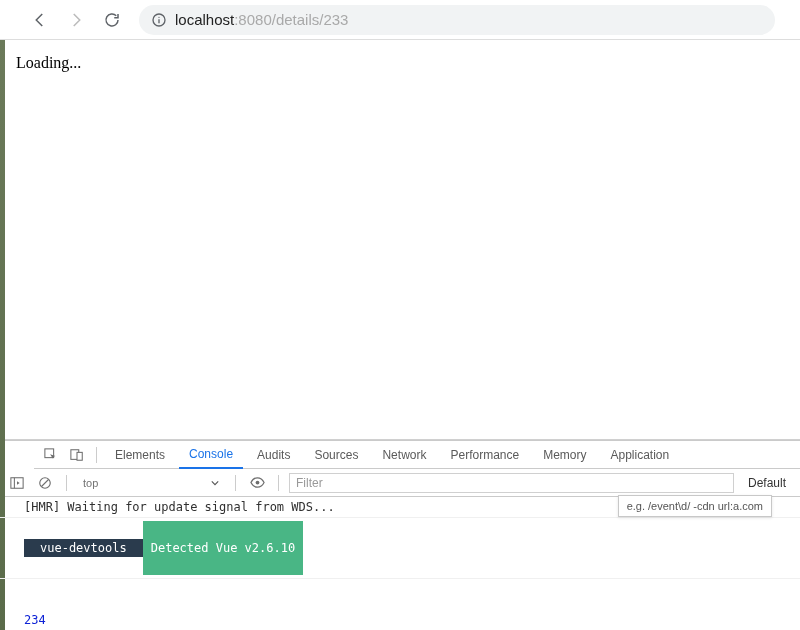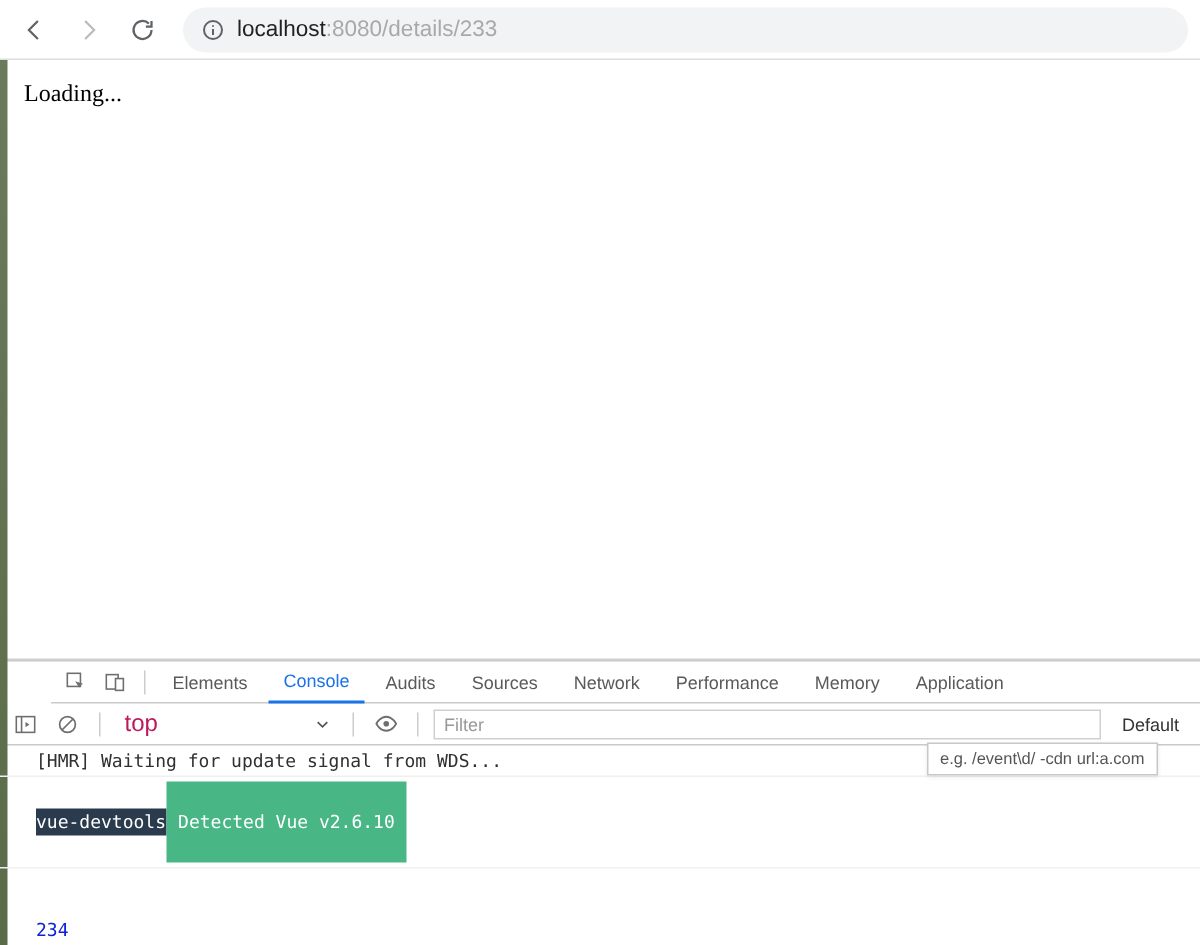--- a/index.html
+++ b/index.html
@@ -1,40 +1,40 @@
 <!DOCTYPE html>
 <html><head>
 <meta charset="utf-8">
 <style>
 * { margin: 0; padding: 0; box-sizing: border-box; }
 body { font-family: -apple-system, BlinkMacSystemFont, "Segoe UI", Arial, sans-serif; background: #fff; width: 800px; height: 630px; overflow: hidden; }
-.browser-toolbar { display: flex; align-items: center; height: 40px; padding: 0 8px; background: #fff; border-bottom: 1px solid #ddd; gap: 6px; }
+.browser-toolbar { display: flex; align-items: center; height: 40px; padding: 0 25px; background: #fff; border-bottom: 1px solid #ddd; gap: 6px; }
 .nav-btn { width: 30px; height: 30px; display: flex; align-items: center; justify-content: center; background: none; border: none; color: #5f6368; cursor: pointer; border-radius: 50%; }
 .nav-btn.disabled { color: #bbb; }
 .address-bar { flex: 1; display: flex; align-items: center; height: 30px; background: #f1f3f4; border-radius: 15px; padding: 0 12px; gap: 8px; margin-left: 6px; }
 .info-icon { width: 16px; height: 16px; color: #5f6368; }
 .url-text { font-size: 15px; color: #a9a9a9; font-family: Arial, sans-serif; }
 .url-host { color: #222; }
 .page-content { padding: 14px 16px; height: 400px; border-bottom: 1px solid #d0d0d0; background: #fff; }
 .loading-text { font-size: 16px; color: #000; font-family: "Times New Roman", serif; }
 .devtools { background: #fff; border-top: 1px solid #cacaca; font-size: 12px; color: #333; }
 .dt-tabs { display: flex; align-items: center; height: 28px; border-bottom: 1px solid #cacaca; padding: 0 6px; gap: 4px; margin-left: 34px; }
 .dt-icon-btn { width: 22px; height: 22px; display: flex; align-items: center; justify-content: center; background: none; border: none; color: #6e6e6e; cursor: pointer; }
 .dt-divider { width: 1px; height: 16px; background: #ccc; margin: 0 4px; }
 .dt-tab { padding: 0 10px; height: 28px; display: flex; align-items: center; color: #5a5a5a; cursor: pointer; font-size: 12px; }
 .dt-tab.active { color: #1a73e8; border-bottom: 2px solid #1a73e8; }
 .dt-toolbar { display: flex; align-items: center; height: 28px; border-bottom: 1px solid #cacaca; padding: 0 6px; gap: 6px; }
-.dt-select { display: flex; align-items: center; gap: 22px; padding: 0 6px; height: 20px; color: #be185d; font-size: 16px; cursor: pointer; min-width: 148px; justify-content: space-between; }
+.dt-select { display: flex; align-items: center; gap: 22px; padding: 0 6px; height: 20px; color: #737373; font-size: 11px; cursor: pointer; min-width: 148px; justify-content: space-between; }
 .dt-filter { flex: 1; height: 20px; border: 1px solid #d0d0d0; background: #fff; font-size: 12px; padding: 0 6px; outline: none; color: #333; }
 .dt-filter::placeholder { color: #999; }
 .dt-level { padding: 0 8px; color: #333; font-size: 12px; }
 .console-body { padding: 0; font-family: Menlo, Consolas, monospace; font-size: 12px; position: relative; }
 .console-line { padding: 3px 24px; color: #303030; border-bottom: 1px solid #f0f0f0; }
 .console-badge-line { padding: 3px 24px; display: flex; gap: 0; align-items: center; border-bottom: 1px solid #f0f0f0; }
-.badge-dark { background: #2a3b4d; color: #fff; padding: 2px 0; font-family: Menlo, Consolas, monospace; font-size: 12px; }
+.badge-dark { background: #2a3b4d; color: #fff; padding: 2px 16px; font-family: Menlo, Consolas, monospace; font-size: 12px; }
 .badge-green { background: #49b685; color: #fff; padding: 20px 8px; font-family: Menlo, Consolas, monospace; font-size: 12px; }
 .console-num { padding: 3px 24px; color: #0d22d6; border-bottom: 1px solid #f0f0f0; margin-top: 31px; }
 .console-prompt { padding: 3px 8px; color: #367cf1; font-size: 13px; }
 .tooltip { position: absolute; right: 28px; top: -2px; background: #fff; border: 1px solid #c8c8c8; padding: 4px 8px; font-size: 11px; color: #555; box-shadow: 0 1px 3px rgba(0,0,0,0.1); font-family: -apple-system, sans-serif; }
 svg { display: block; }
 .sidebar-edge { position: absolute; left: 0; top: 40px; bottom: 0; width: 5px; background: linear-gradient(to bottom, #6b7a5a, #5a6b4a); }
 </style>
 </head>
 <body>
 

